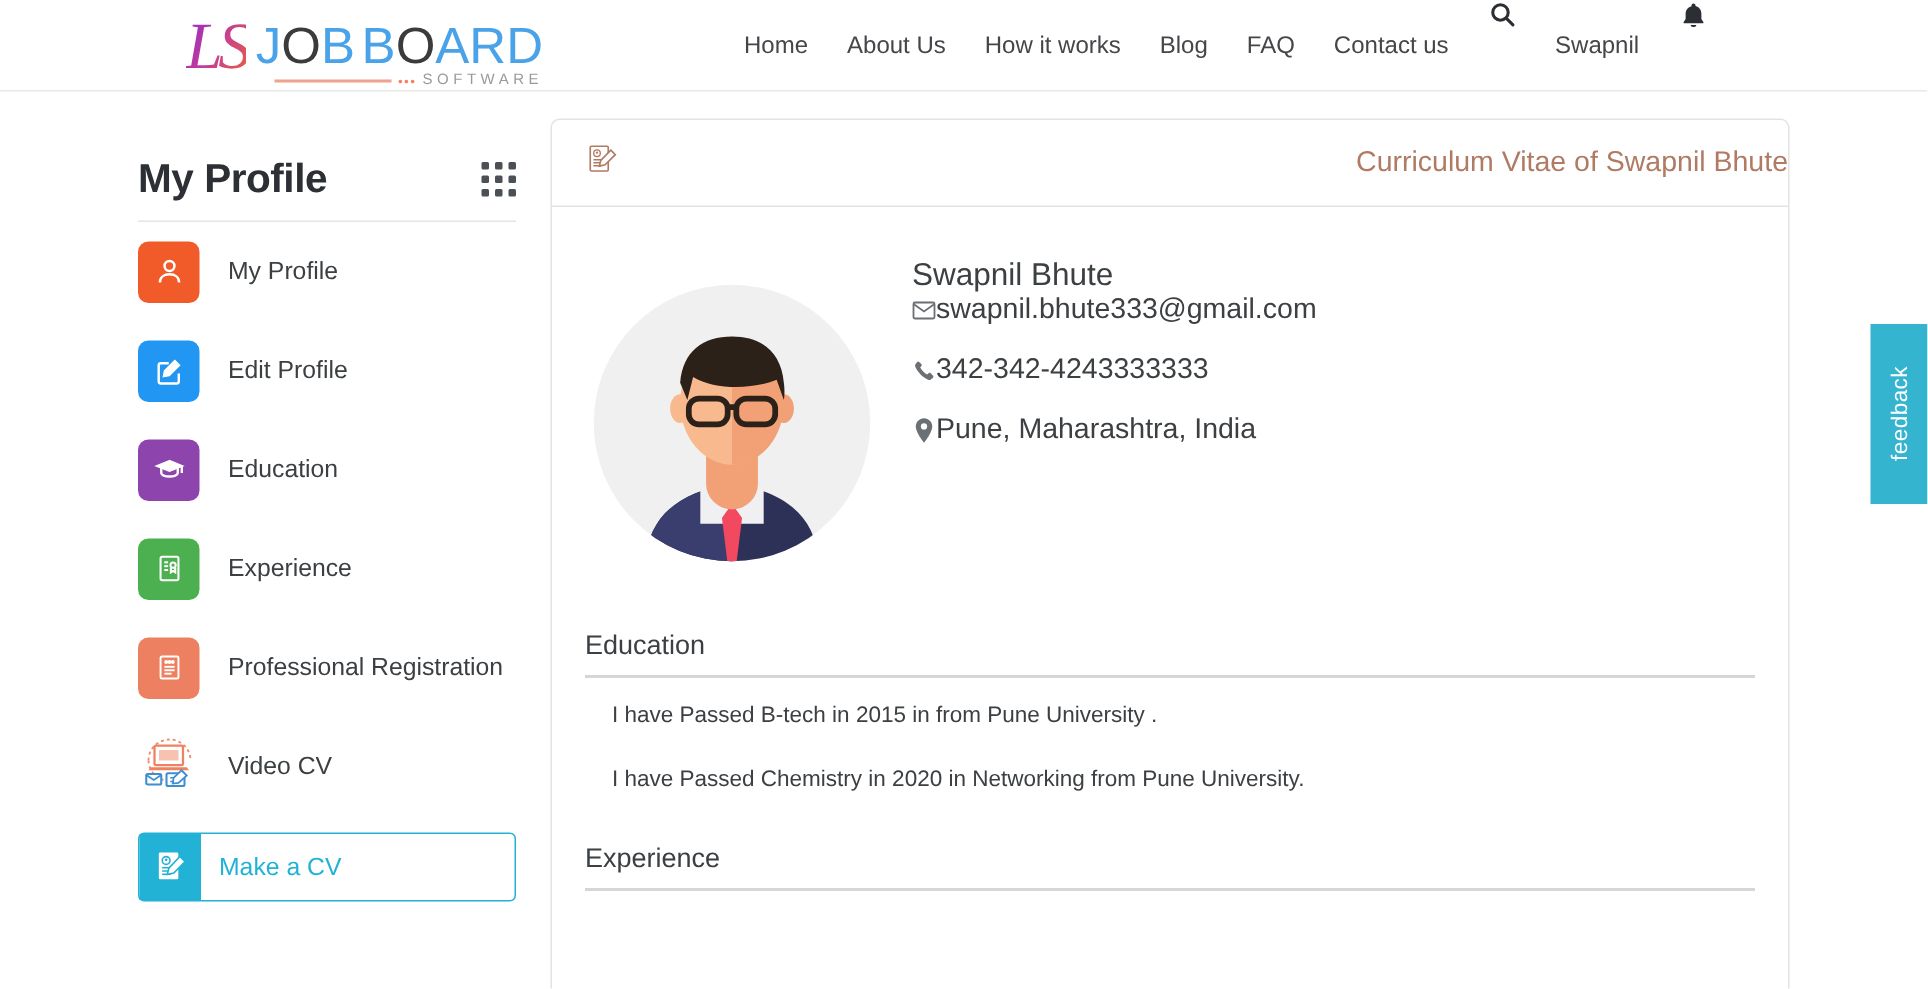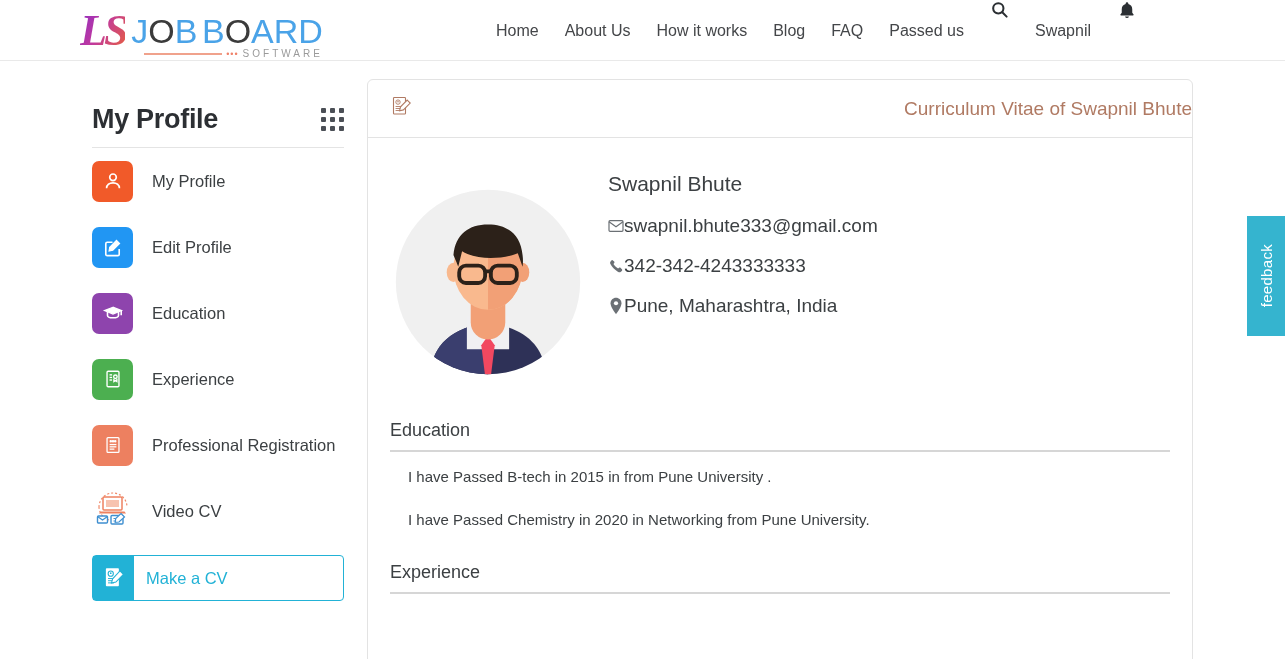--- a/index.html
+++ b/index.html
@@ -24,28 +24,29 @@
   .logo {
     position: absolute;
     left: 80px; top: 4px;
     display: flex; align-items: center;
     height: 54px;
   }
   .logo-ls {
     font-family: "Liberation Serif", serif;
     font-size: 44px;
     font-style: italic;
-    font-weight: bold;
+    font-weight: normal;
     background: linear-gradient(120deg,#8e2ec4 0%, #c0399f 45%, #e8603c 100%);
     -webkit-background-clip: text;
     background-clip: text;
     color: transparent;
     letter-spacing: -3px;
     line-height: 1;
     margin-right: 6px;
+    margin-left: 44px;
   }
   .logo-words { position: relative; }
   .logo-job {
     font-size: 34px;
     font-weight: 400;
     letter-spacing: 0px;
     color: #4aa3e8;
     line-height: 1;
   }
   .logo-job .dk { color: #3b3b3b; }
@@ -192,21 +193,20 @@
   .profile-row { display: flex; }
   .avatar-wrap {
     width: 196px; height: 248px;
     flex: 0 0 196px;
     display: flex; align-items: center; justify-content: center;
   }
   .details { padding-top: 14px; margin-left: 22px; }
   .person-name {
     font-size: 21px;
     color: #3c4043;
-    margin-bottom: 19px;
   }
   .detail-line {
     display: flex; align-items: center;
     gap: 0;
     margin-bottom: 18px;
     font-size: 19px;
     color: #3c4043;
   }
   .detail-ico {
     width: 16px; flex: 0 0 16px;
@@ -263,21 +263,21 @@
       </div>
     </div>
   </div>
 
   <nav class="nav">
     <a href="#">Home</a>
     <a href="#">About Us</a>
     <a href="#">How it works</a>
     <a href="#">Blog</a>
     <a href="#">FAQ</a>
-    <a href="#">Passed us</a>
+    <a href="#">Contact us</a>
 
     <span class="nav-icon">
       <svg width="19" height="19" viewBox="0 0 24 24" fill="none" stroke="#2b2f33" stroke-width="2.6" stroke-linecap="round">
           <circle cx="10.5" cy="10.5" r="6.5"></circle>
           <line x1="15.5" y1="15.5" x2="21" y2="21"></line>
         </svg>
     </span>
 
     <a href="#">Swapnil</a>
 

